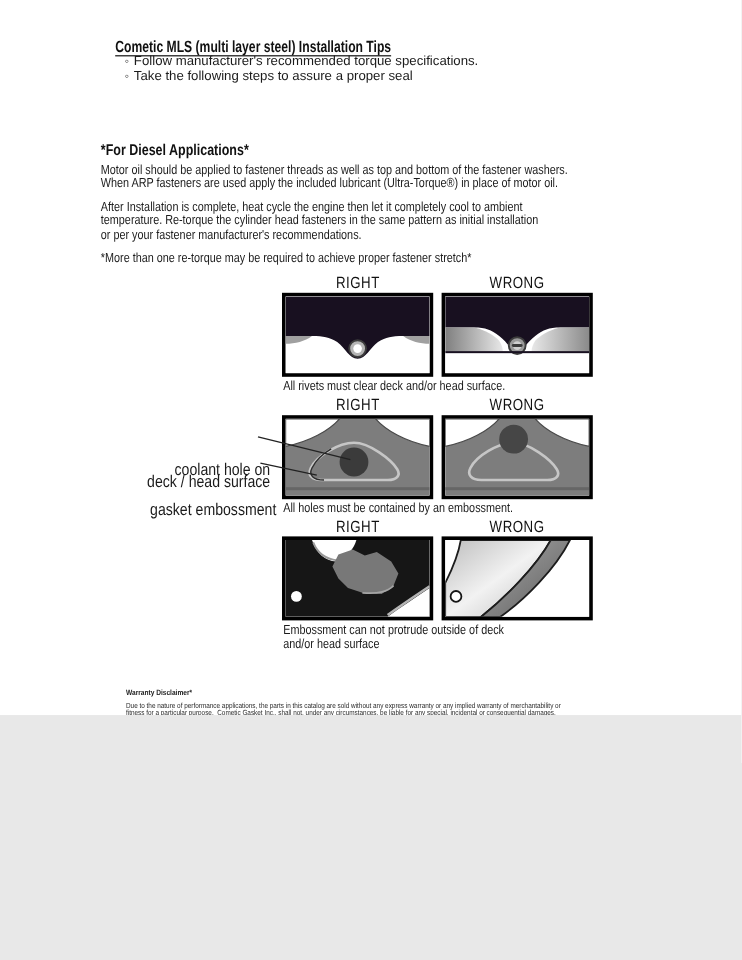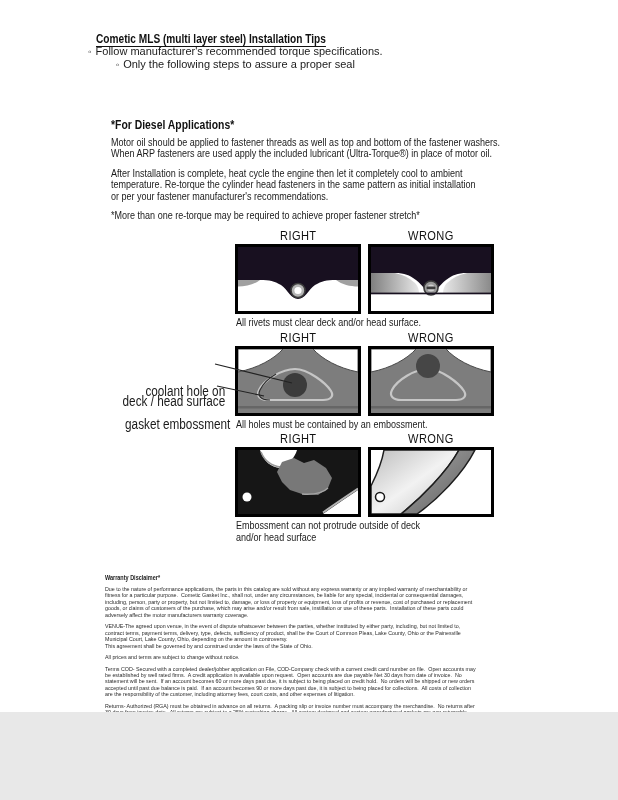--- a/index.html
+++ b/index.html
@@ -1,35 +1,35 @@
 <!DOCTYPE html>
 <html><head>
 <meta charset="utf-8">
 <style>
   html,body { margin:0; padding:0; background:#e8e8e8; }
   .page {
-    position:relative; width:618px; height:712px; margin:0 auto;
+    position:relative; width:618px; height:596px; margin:0 auto;
     background:#ffffff; overflow:hidden;
     font-family:"Liberation Sans","DejaVu Sans",sans-serif; color:#1b1b1b;
   }
 
   .title {
     position:absolute; left:96px; top:22px;
     font-size:13.5px; font-weight:bold; color:#111; white-space:nowrap;
     text-decoration:underline; text-decoration-thickness:1.3px; text-underline-offset:2.5px;
     transform:scaleX(0.75); transform-origin:0 0;
   }
 
-  .tips { position:absolute; left:88px; top:45px;text-align:center; }
+  .tips { position:absolute; left:104px; top:45px; }
   .tip { font-size:11px; line-height:12.2px; white-space:pre; }
   .tip::before { content:"◦"; margin-right:4px; font-size:10px; }
   .tip.sub { padding-left:16px; }
   .tip.sub::before { content:"•"; margin-right:3px; font-size:10px; }
 
-  .diesel { position:absolute; left:111px; top:117px; }
+  .diesel { position:absolute; left:84px; top:117px; }
   .diesel h2 { margin:0 0 5px 0; font-size:13px; font-weight:bold; color:#111; white-space:nowrap;
                transform:scaleX(0.8); transform-origin:0 0; }
   .diesel p { margin:0 0 8px 0; font-size:11px; line-height:11.4px; white-space:pre;
               transform:scaleX(0.82); transform-origin:0 0; }
 
   .diag-row { position:absolute; left:235px; width:259px; }
   #row1 { top:228px; } #row2 { top:330px; } #row3 { top:431px; }
   .diag-cols { display:flex; gap:7px; }
   .diag-col { width:126px; }
   .diag-label { height:16px; line-height:15px; text-align:center; font-size:13.5px; color:#111;
@@ -57,21 +57,21 @@
 </style>
 </head>
 <body>
 
 <div class="page">
 
   <h1 class="title">Cometic MLS (multi layer steel) Installation Tips</h1>
 
   <div class="tips">
     <div class="tip">Follow manufacturer's recommended torque specifications.</div>
-    <div class="tip">Only the following steps to assure a proper seal</div>
+    <div class="tip">Take the following steps to assure a proper seal</div>
   </div>
 
   <div class="diesel">
     <h2>*For Diesel Applications*</h2>
     <p>Motor oil should be applied to fastener threads as well as top and bottom of the fastener washers.
 When ARP fasteners are used apply the included lubricant (Ultra-Torque®) in place of motor oil.</p>
     <p>After Installation is complete, heat cycle the engine then let it completely cool to ambient
 temperature. Re-torque the cylinder head fasteners in the same pattern as initial installation
 or per your fastener manufacturer's recommendations.</p>
     <p>*More than one re-torque may be required to achieve proper fastener stretch*</p>

